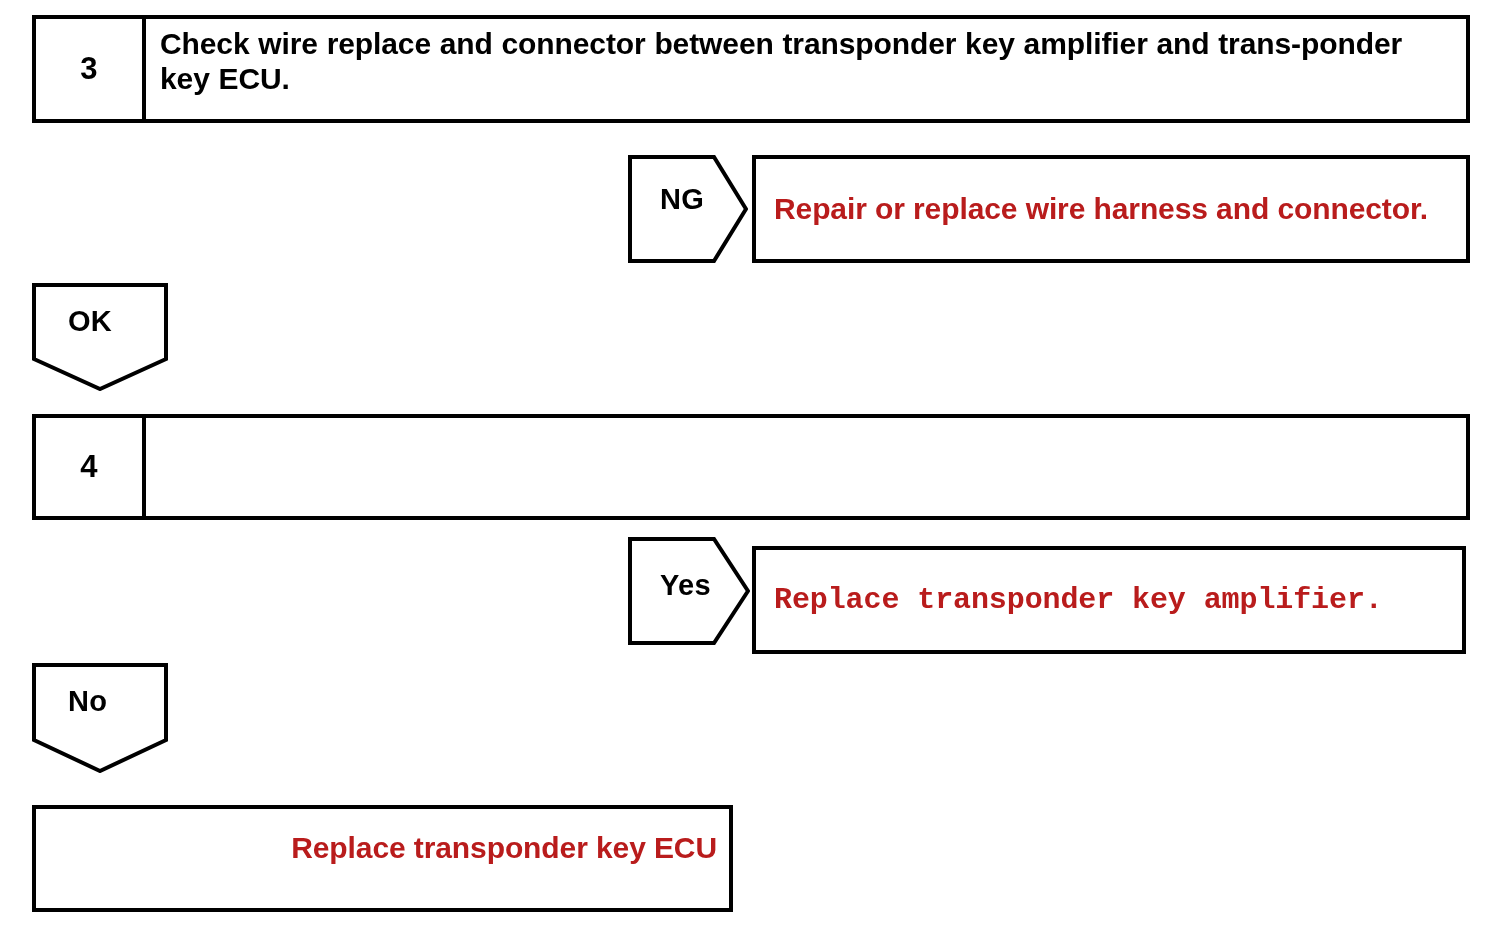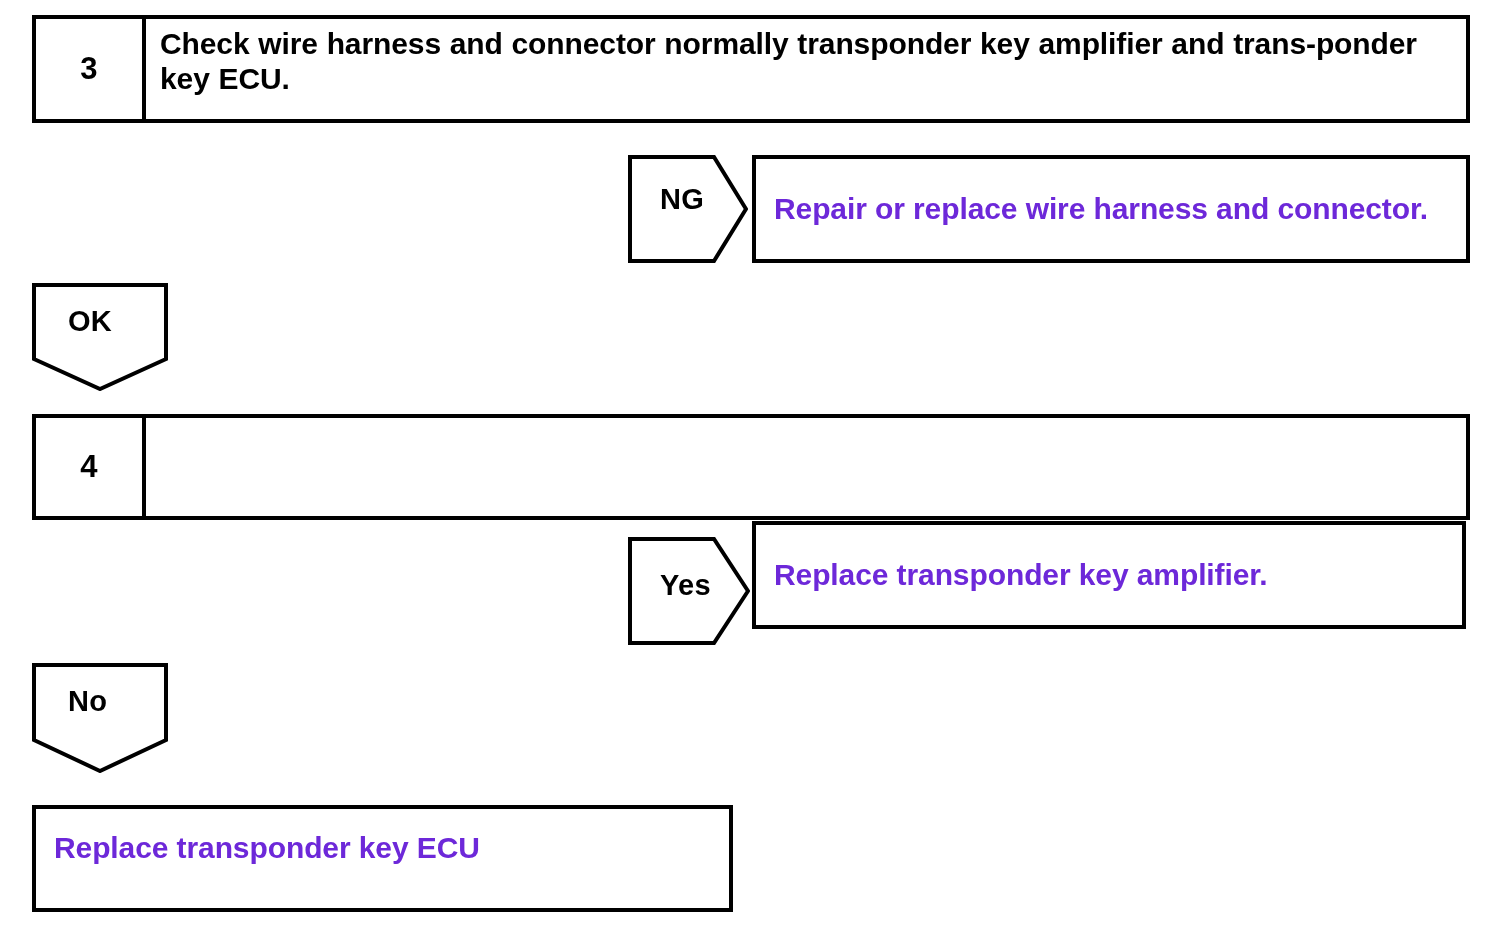--- a/index.html
+++ b/index.html
@@ -64,21 +64,21 @@
     position: absolute;
     box-sizing: border-box;
     border: 4px solid #000000;
     background: #ffffff;
     display: flex;
     align-items: center;
     padding: 0 12px 0 18px;
     font-weight: bold;
     font-size: 30px;
     line-height: 1.16;
-    color: #6d28d9;
+    color: #b91c1c;
     letter-spacing: -0.1px;
   }
 
   
   .pentagon {
     position: absolute;
   }
   .pentagon svg {
     display: block;
     position: absolute;
@@ -105,21 +105,21 @@
     top: 22px;
   }
 </style>
 </head>
 <body>
 
 <div id="canvas">
 
   <div class="step-box" style="left:32px; top:15px; width:1438px; height:108px;">
     <div class="step-num">3</div>
-    <div class="step-text top-align">Check wire harness and connector normally transponder key amplifier and trans-ponder key ECU.</div>
+    <div class="step-text top-align">Check wire replace and connector between transponder key amplifier and trans-ponder key ECU.</div>
   </div>
 
   <div class="pentagon pent-right" style="left:628px; top:155px; width:120px; height:88px;">
     <svg width="120" height="108" viewBox="0 0 120 108" aria-hidden="true">
       <polygon points="2,2 86,2 118,54 86,106 2,106" fill="#ffffff" stroke="#000000" stroke-width="4" stroke-linejoin="miter"></polygon>
     </svg>
     <span class="plabel">NG</span>
   </div>
 
   <div class="result-box" style="left:752px; top:155px; width:718px; height:108px;">
@@ -137,28 +137,28 @@
     <div class="step-num">4</div>
   </div>
 
   <div class="pentagon pent-right" style="left:628px; top:537px; width:122px; height:96px;">
     <svg width="122" height="108" viewBox="0 0 122 108" aria-hidden="true">
       <polygon points="2,2 86,2 120,54 86,106 2,106" fill="#ffffff" stroke="#000000" stroke-width="4" stroke-linejoin="miter"></polygon>
     </svg>
     <span class="plabel">Yes</span>
   </div>
 
-  <div class="result-box" style="left:752px; top:521px; width:714px; height:108px;">
+  <div class="result-box" style="left:752px; top:546px; width:714px; height:108px;font-family:Liberation Mono, monospace;">
     <span>Replace transponder key amplifier.</span>
   </div>
 
   <div class="pentagon pent-down" style="left:32px; top:663px; width:118px; height:110px;">
     <svg width="136" height="110" viewBox="0 0 136 110" aria-hidden="true">
       <polygon points="2,2 134,2 134,77 68,108 2,77" fill="#ffffff" stroke="#000000" stroke-width="4" stroke-linejoin="miter"></polygon>
     </svg>
     <span class="plabel">No</span>
   </div>
 
-  <div class="result-box" style="left:32px; top:805px; width:701px; height:107px; align-items:flex-start; padding-top:22px;">
+  <div class="result-box" style="left:32px; top:805px; width:701px; height:107px; align-items:flex-start; padding-top:22px;justify-content:flex-end;">
     <span>Replace transponder key ECU</span>
   </div>
 
 </div>
 
 </body></html>

